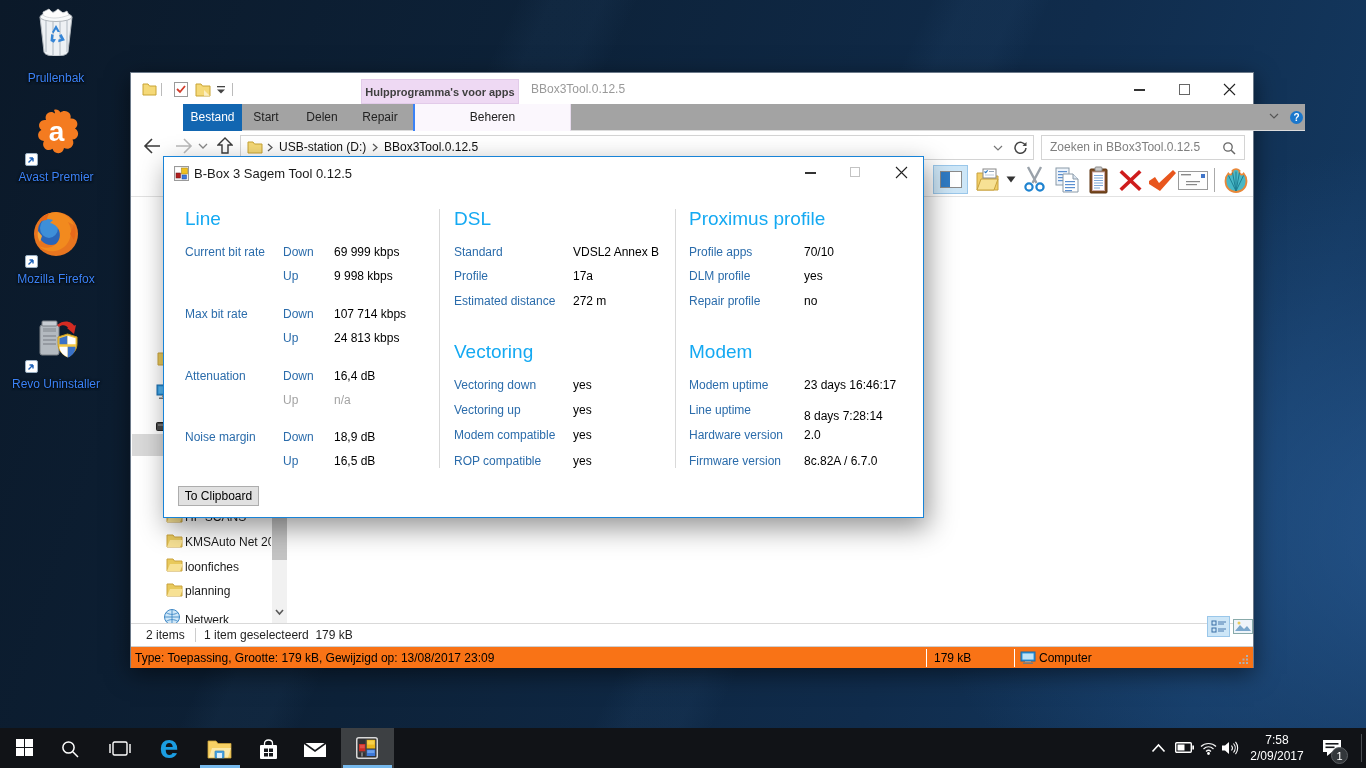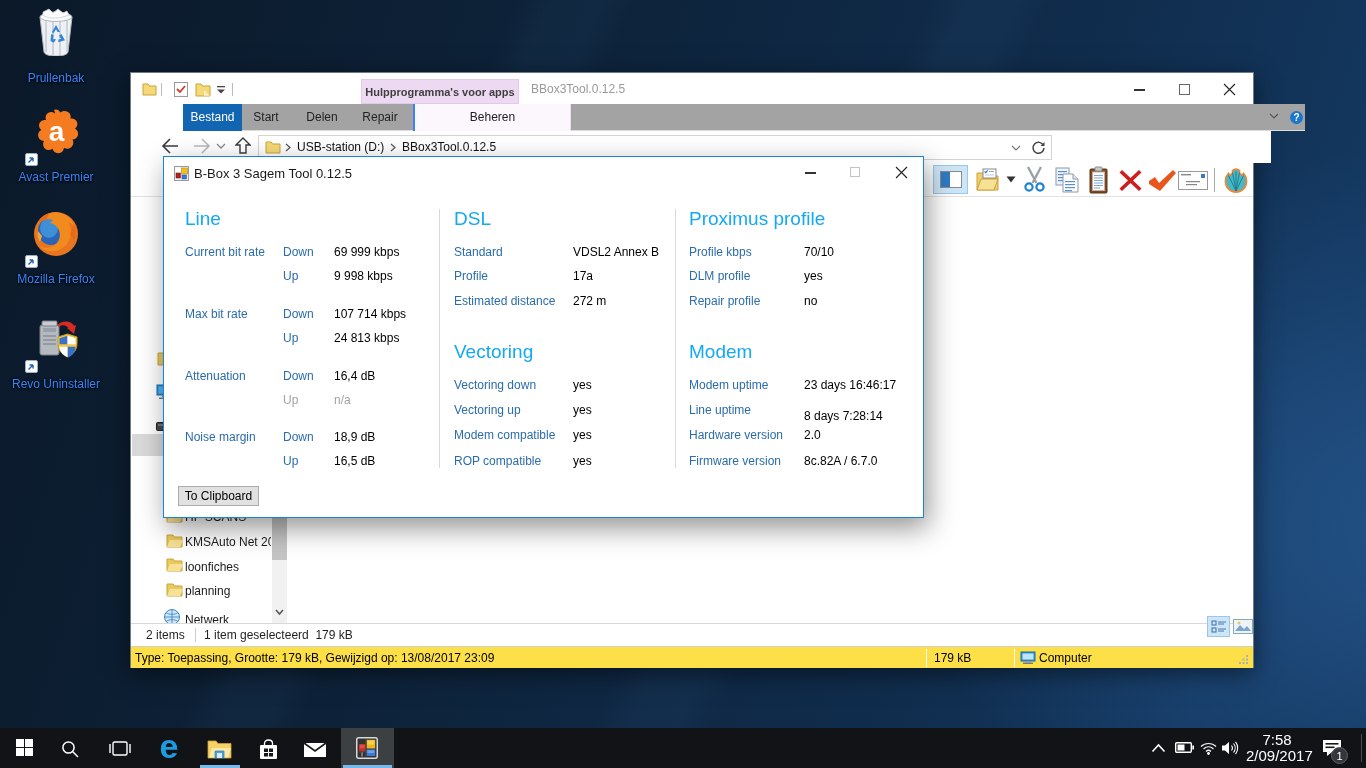--- a/index.html
+++ b/index.html
@@ -16,25 +16,25 @@
   .abs { position:absolute; }
   .deskicon { position:absolute; width:90px; text-align:center; }
   .deskicon .lbl { color:#3b82f6; font-size:12px; text-shadow:0 1px 2px rgba(0,0,0,0.9), 0 0 3px rgba(0,0,0,0.7); margin-top:11px; white-space:nowrap; }
 
   
   #explorer { position:absolute; left:130px; top:72px; width:1124px; height:596px;
     background:#fff; border:1px solid #6c7a8a; box-shadow:0 6px 22px rgba(0,0,0,0.5); }
   #explorer .titlebar { position:absolute; left:0; top:0; width:100%; height:31px; background:#fff; }
   .tabsrow { position:absolute; left:12px; top:31px; width:100%; height:27px; background:#a3a3a3; border-bottom:1px solid #dcdcdc; font-size:12px; color:#222;margin-left:40px; }
   .tab { position:absolute; top:0; height:27px; line-height:26px; text-align:center; }
-  .addrrow { position:absolute; left:0; top:58px; width:100%; height:32px; background:#fff;margin-left:18px; }
+  .addrrow { position:absolute; left:0; top:58px; width:100%; height:32px; background:#fff; }
   .toolrow { position:absolute; left:0; top:90px; width:100%; height:34px; background:#fff; border-bottom:1px solid #e2e2e2; }
   .contentarea { position:absolute; left:0; top:124px; width:100%; height:426px; background:#fff; }
   .statusrow1 { position:absolute; left:0; top:550px; width:100%; height:23px; background:#fff; border-top:1px solid #d9d9d9; font-size:12px; color:#1f1f1f; }
-  .statusrow2 { position:absolute; left:0; top:573px; width:100%; height:22px; background:#fde047; border-top:1px solid #cfcfcf; font-size:12px; color:#000; }
+  .statusrow2 { position:absolute; left:0; top:573px; width:100%; height:22px; background:#f97316; border-top:1px solid #cfcfcf; font-size:12px; color:#000; }
 
   
   #dlg { position:absolute; left:163px; top:156px; width:761px; height:362px; background:#fff;
     border:1px solid #1883d7; box-shadow:4px 10px 26px rgba(0,0,0,0.42); }
   #dlg .hdr { position:absolute; font-size:19px; color:#14a9f2;text-align:center; }
   #dlg .lab { position:absolute; font-size:12px; color:#2b6cab; white-space:nowrap; }
   #dlg .val { position:absolute; font-size:12px; color:#000; white-space:nowrap; }
   #dlg .gry { color:#a3a3a3; }
   #dlg .vsep { position:absolute; width:1px; background:#d9d9d9; top:52px; height:259px; }
 
@@ -121,20 +121,27 @@
         </svg>
     </div>
 
     <div class="abs" style="left:877px;top:4px;width:26px;height:25px;border:1px solid #d4d4d4;border-left:none;background:#fff">
       <svg class="abs" style="left:5px;top:4px" width="15" height="16" viewBox="0 0 15 16">
           <path d="M12.5 5.5A5.5 5.5 0 1 0 13 8" stroke="#444" stroke-width="1.5" fill="none"></path>
           <path d="M13.5 2v4h-4z" fill="#444"></path>
         </svg>
     </div>
 
+    <div class="abs" style="left:910px;top:4px;width:204px;height:25px;border:1px solid #d4d4d4;background:#fff">
+      <div class="abs" style="left:8px;top:4px;font-size:12px;color:#7f7f7f;white-space:nowrap">Zoeken in BBox3Tool.0.12.5</div>
+      <svg class="abs" style="left:180px;top:5px" width="14" height="14" viewBox="0 0 14 14">
+          <circle cx="6" cy="6" r="4.2" stroke="#666" stroke-width="1.3" fill="none"></circle>
+          <path d="M9.2 9.2L13 13" stroke="#666" stroke-width="1.5"></path>
+        </svg>
+    </div>
   </div>
   <div class="toolrow">
 
     <div class="abs" style="left:802px;top:2px;width:35px;height:29px;background:#cde6f7;border:1px solid #9ac7ea">
       <div class="abs" style="left:6px;top:5px;width:22px;height:17px;background:#fff;border:1px solid #8a8a8a">
         <div class="abs" style="left:0;top:0;width:9px;height:15px;background:#2f7bc4"></div>
       </div>
     </div>
 
     <svg class="abs" style="left:845px;top:5px" width="23" height="23" viewBox="0 0 23 23">
@@ -351,21 +358,21 @@
   <div class="lab" style="left:290px;top:221px">Vectoring down</div>
     <div class="val" style="left:409px;top:221px">yes</div>
   <div class="lab" style="left:290px;top:246px">Vectoring up</div>
     <div class="val" style="left:409px;top:246px">yes</div>
   <div class="lab" style="left:290px;top:271px">Modem compatible</div>
     <div class="val" style="left:409px;top:271px">yes</div>
   <div class="lab" style="left:290px;top:297px">ROP compatible</div>
     <div class="val" style="left:409px;top:297px">yes</div>
 
   <div class="hdr" style="left:525px;top:51px">Proximus profile</div>
-  <div class="lab" style="left:525px;top:88px">Profile kbps</div>
+  <div class="lab" style="left:525px;top:88px">Profile apps</div>
     <div class="val" style="left:640px;top:88px">70/10</div>
   <div class="lab" style="left:525px;top:112px">DLM profile</div>
     <div class="val" style="left:640px;top:112px">yes</div>
   <div class="lab" style="left:525px;top:137px">Repair profile</div>
     <div class="val" style="left:640px;top:137px">no</div>
   <div class="hdr" style="left:525px;top:184px">Modem</div>
   <div class="lab" style="left:525px;top:221px">Modem uptime</div>
     <div class="val" style="left:640px;top:221px">23 days 16:46:17</div>
   <div class="lab" style="left:525px;top:246px">Line uptime</div>
     <div class="val" style="left:640px;top:252px">8 days 7:28:14</div>
@@ -455,21 +462,21 @@
     <circle cx="8.5" cy="12.5" r="1.4" fill="#fff"></circle>
   </svg>
   <svg class="abs" style="left:1221px;top:13px" width="18" height="14" viewBox="0 0 18 14">
     <path d="M1 4.5h3L8 1v12L4 9.5H1z" fill="#fff"></path>
     <g stroke="#fff" fill="none" stroke-width="1.1">
         <path d="M10.5 4.5a4 4 0 0 1 0 5"></path>
         <path d="M12.5 2.5a7 7 0 0 1 0 9"></path>
         <path d="M14.5 0.8a10 10 0 0 1 0 12.4"></path>
       </g>
   </svg>
-  <div class="abs" style="left:1246px;top:4px;width:62px;height:32px;color:#fff;font-size:15px;text-align:center;line-height:16px">7:58<br>2/09/2017</div>
+  <div class="abs" style="left:1246px;top:4px;width:62px;height:32px;color:#fff;font-size:12px;text-align:center;line-height:16px">7:58<br>2/09/2017</div>
   <svg class="abs" style="left:1322px;top:11px" width="20" height="18" viewBox="0 0 20 18">
     <path d="M1 1h18v12h-9l-5 4v-4H1z" fill="#fff"></path>
     <g fill="#16181c">
         <rect x="3.5" y="4" width="13" height="1.6"></rect>
         <rect x="3.5" y="7.5" width="9" height="1.6"></rect>
       </g>
   </svg>
   <div class="abs" style="left:1331px;top:19px;width:17px;height:17px;border-radius:50%;background:#33373b;color:#fff;font-size:11px;text-align:center;line-height:17px;border:1px solid #5a5e62">1</div>
   <div class="abs" style="left:1361px;top:6px;width:1px;height:28px;background:#4a4e52"></div>
 </div>

